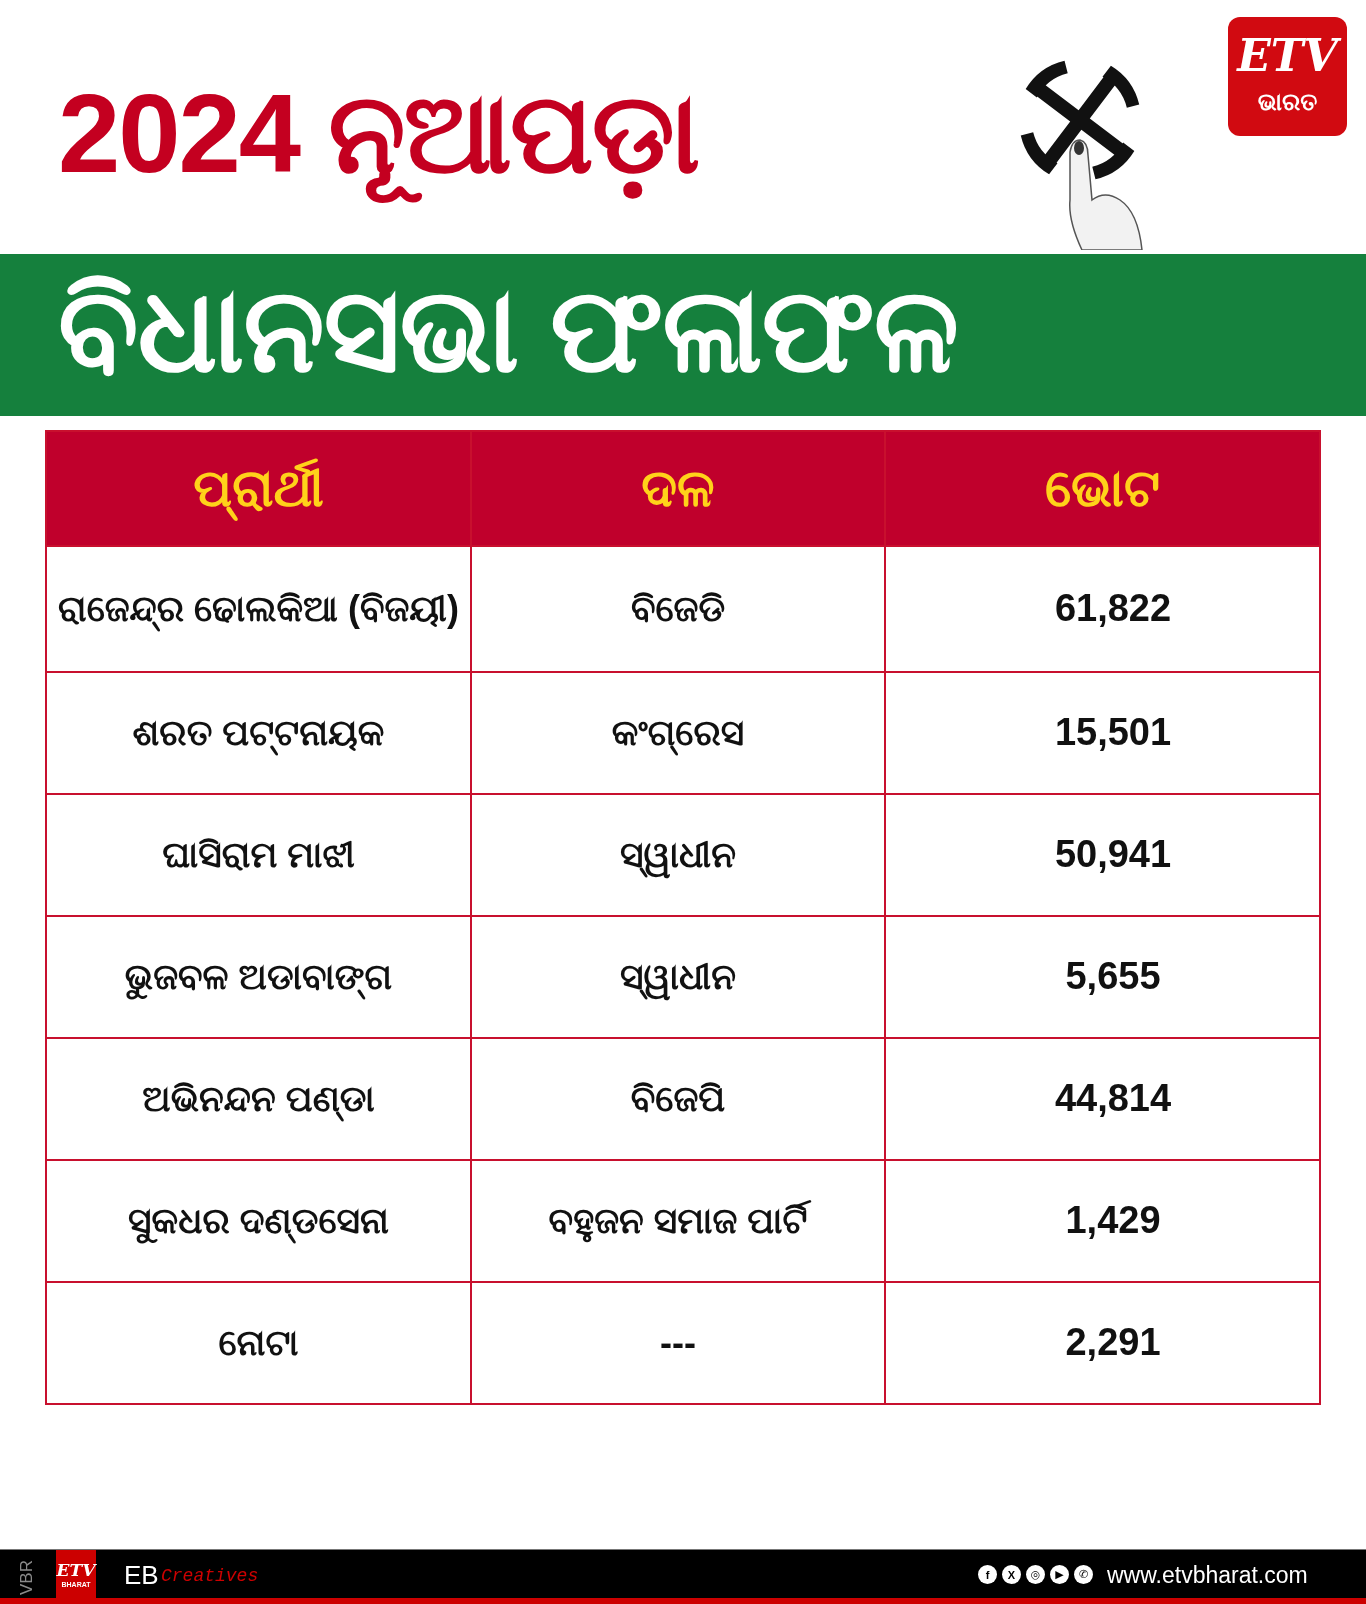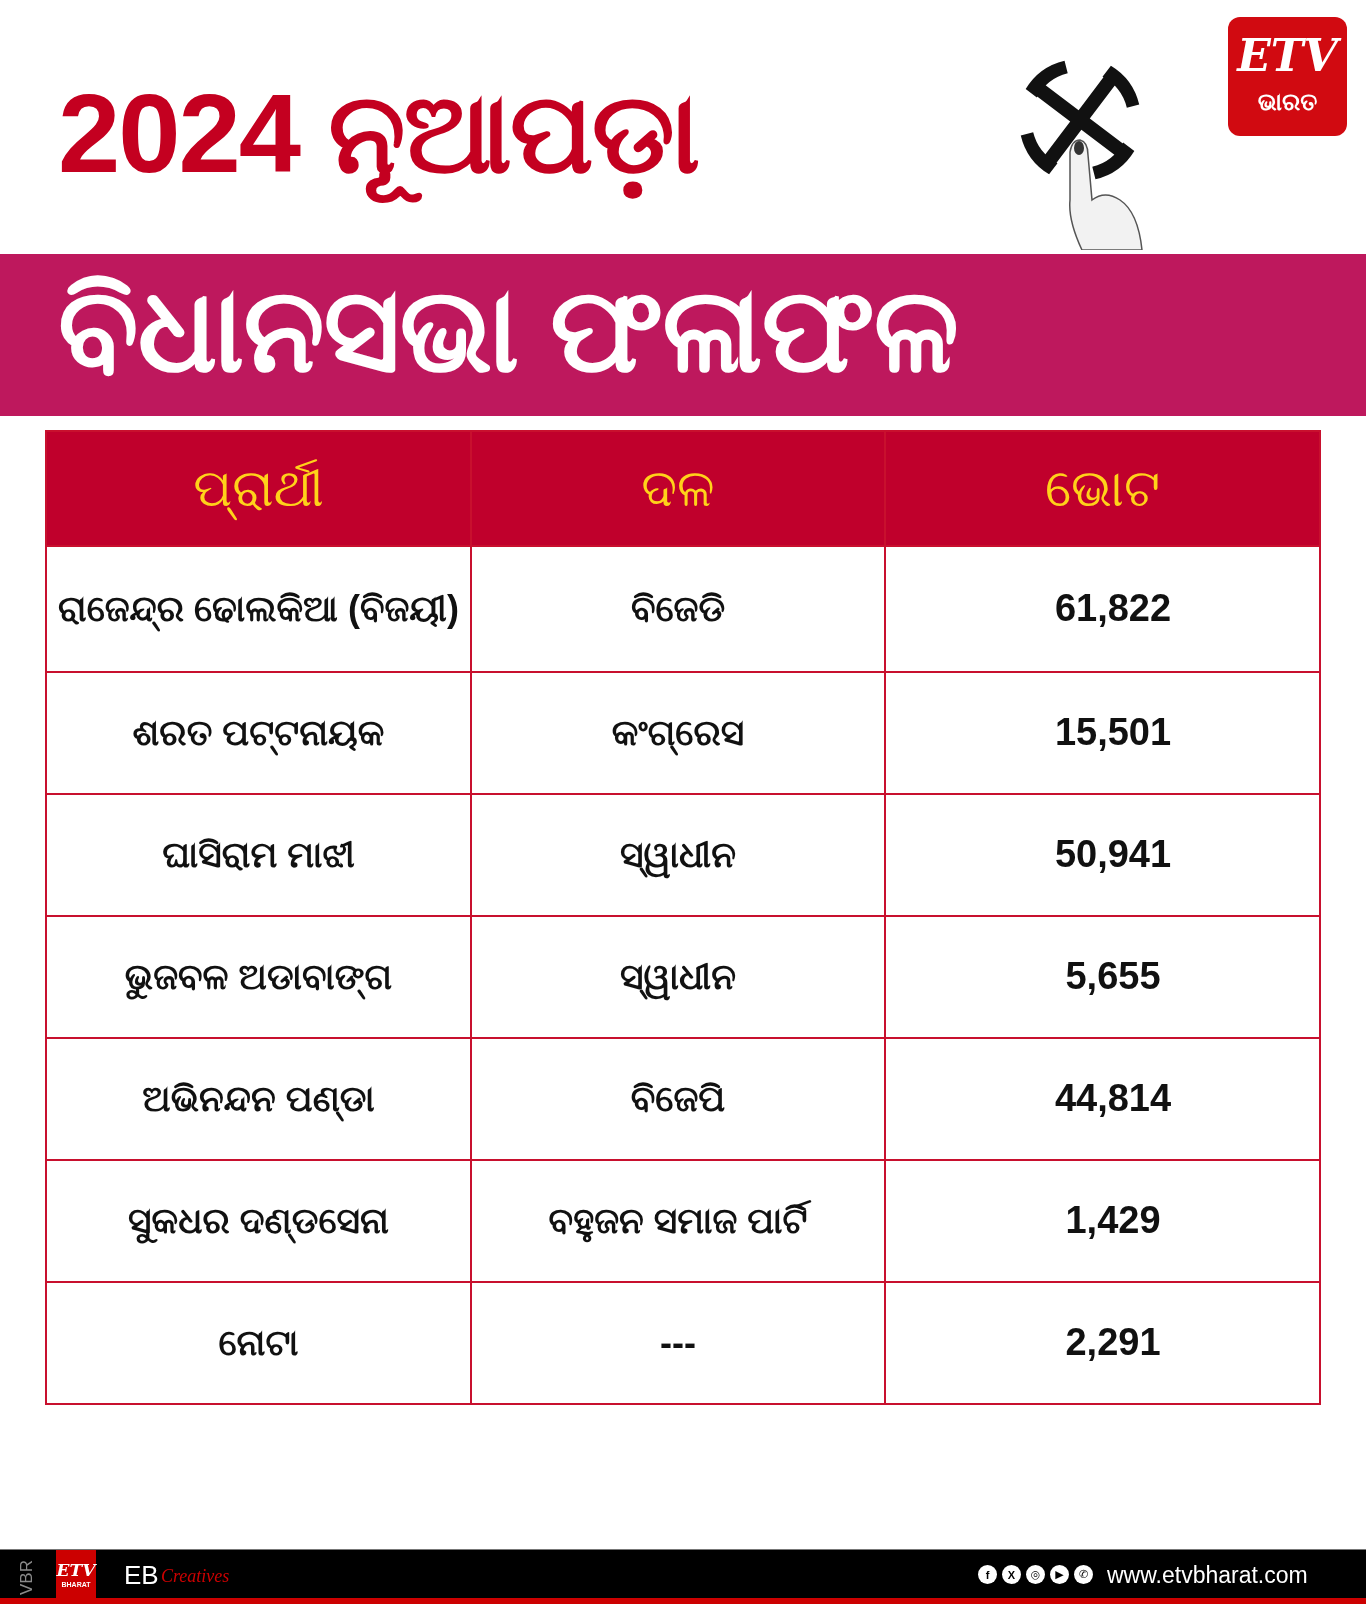--- a/index.html
+++ b/index.html
@@ -18,37 +18,37 @@
     position: absolute; left: 1228px; top: 17px; width: 119px; height: 119px;
     background: #d10a11; border-radius: 12px;
     display: flex; flex-direction: column; align-items: center; justify-content: center;
     color: #fff;
   }
   .logo .etv { font-family: "DejaVu Serif", serif; font-style: italic; font-size: 44px; font-weight: 700; line-height: 1; margin-top: -6px; }
   .logo .bharat { font-size: 24px; font-weight: 700; margin-top: 12px; line-height: 1; }
 
   .banner {
     position: absolute; left: 0; top: 254px; width: 1366px; height: 162px;
-    background: #be185d;
+    background: #15803d;
   }
   .banner-text {
     position: absolute; left: 58px; top: 6px;
     font-size: 118px; font-weight: 700; color: #ffffff; line-height: 1.2;
     white-space: nowrap; letter-spacing: -1px;
   }
 
   .table {
     position: absolute; left: 45px; top: 430px; width: 1274px;
     border-collapse: collapse; table-layout: fixed;
   }
   .table th, .table td {
     border: 2px solid #c8102e; text-align: center; vertical-align: middle;
   }
   .table th {
-    background: #c0002c; color: #ffd21a; font-size: 52px; font-weight: 400; height: 115px;
+    background: #c0002c; color: #ffd21a; font-size: 52px; font-weight: 700; height: 115px;
   }
   .table td {
     background: #ffffff; color: #111111; font-size: 36px; font-weight: 700; height: 122px; line-height: 1.2;
   }
   .table tr.first td { height: 126px; margin-left: 36px; }
   .table td.votes { font-size: 38px; padding-left: 21px; }
   col.c1 { width: 425px; } col.c2 { width: 414px; } col.c3 { width: 435px; }
 
   .footer {
     position: absolute; left: 0; top: 1549px; width: 1366px; height: 55px;
@@ -60,21 +60,21 @@
     color: #8a8a8a; font-size: 17px; writing-mode: vertical-rl; transform: rotate(180deg);
     text-align: center; line-height: 22px;
   }
   .foot-logo {
     position: absolute; left: 56px; top: 0; width: 40px; height: 49px; background: #cc0000;
     display: flex; flex-direction: column; align-items: center; justify-content: center; color: #fff;
   }
   .foot-logo .etv { font-family: "DejaVu Serif", serif; font-style: italic; font-weight: 700; font-size: 17px; line-height: 1; }
   .foot-logo .bh { font-size: 7px; font-weight: 700; margin-top: 2px; }
   .eb { position: absolute; left: 124px; top: 10px; color: #fff; font-size: 26px; line-height: 30px; }
-  .creatives { position: absolute; left: 161px; top: 12px; color: #cc0000; font-family: Liberation Serif, serif; font-style: italic; font-size: 18px; line-height: 28px; }
+  .creatives { position: absolute; left: 161px; top: 12px; color: #cc0000; font-family: Liberation Mono, monospace; font-style: italic; font-size: 18px; line-height: 28px; }
 
   .socials { position: absolute; left: 978px; top: 15px; display: flex; gap: 5px; }
   .soc {
     width: 19px; height: 19px; border-radius: 50%; background: #ffffff; color: #000;
     font-size: 11px; font-weight: 700; display: flex; align-items: center; justify-content: center;
   }
   .url { position: absolute; left: 1107px; top: 11px; color: #ffffff; font-size: 23px; line-height: 28px; }
 </style>
 </head>
 <body>

